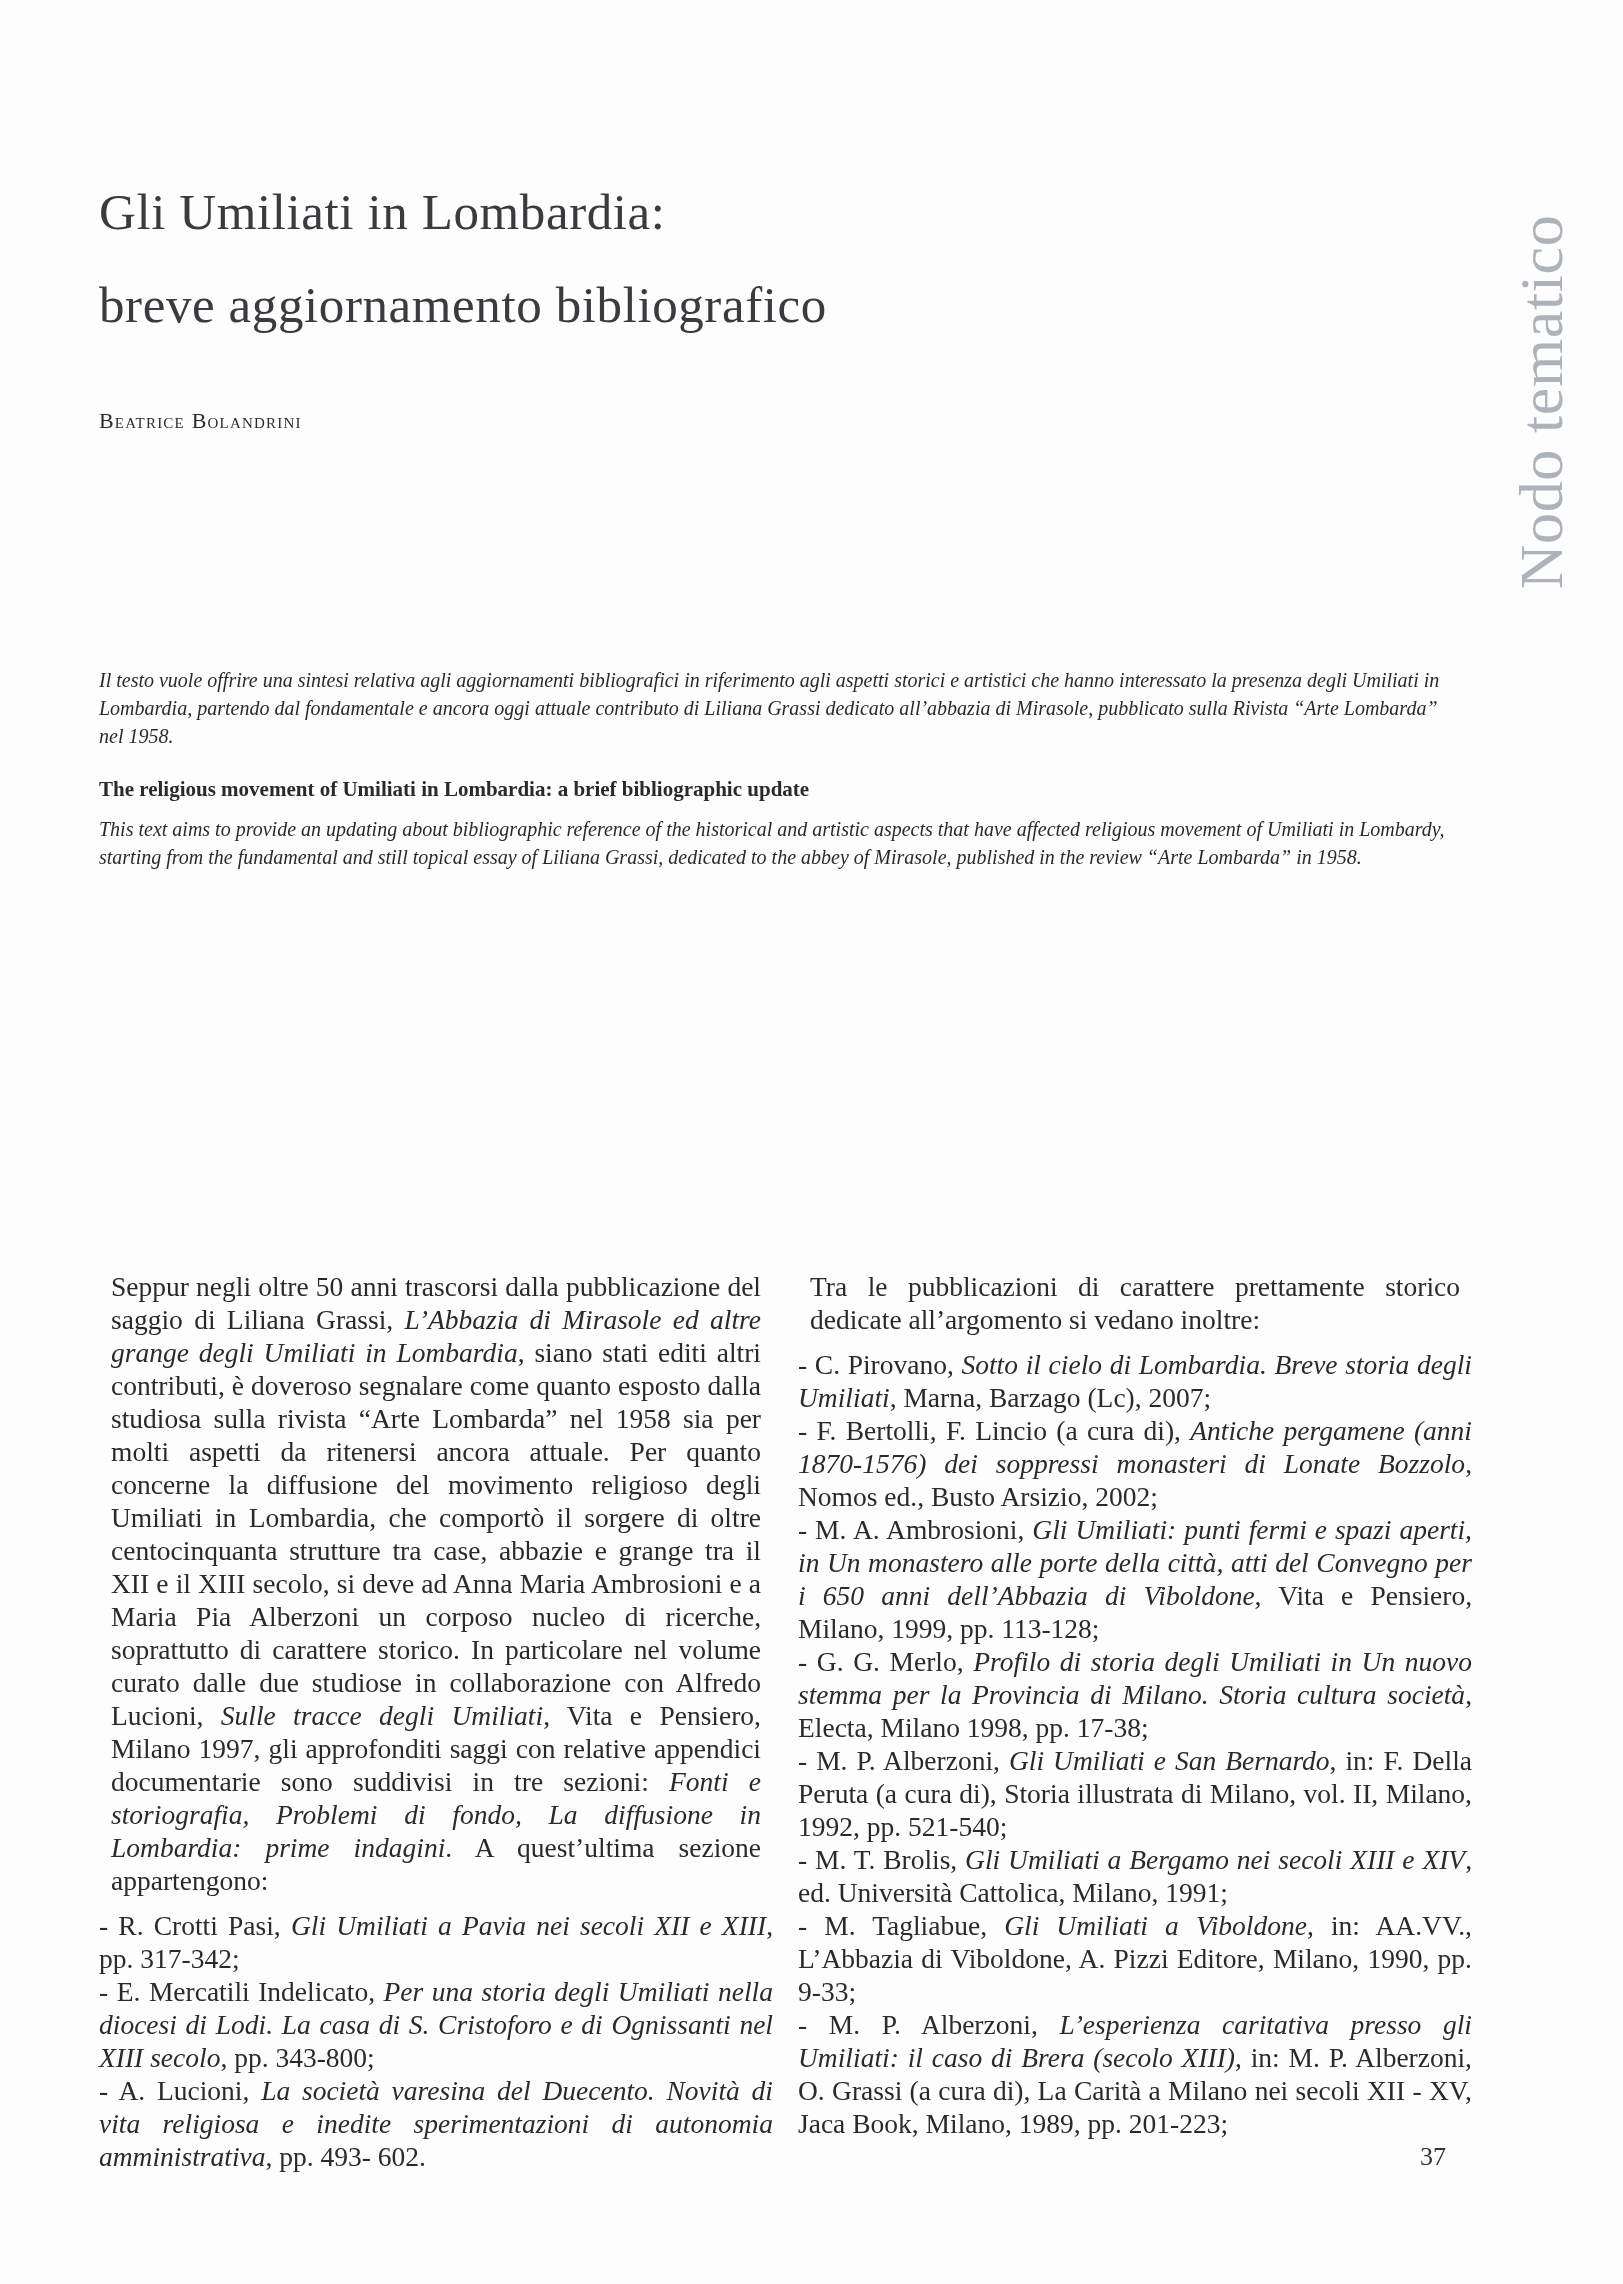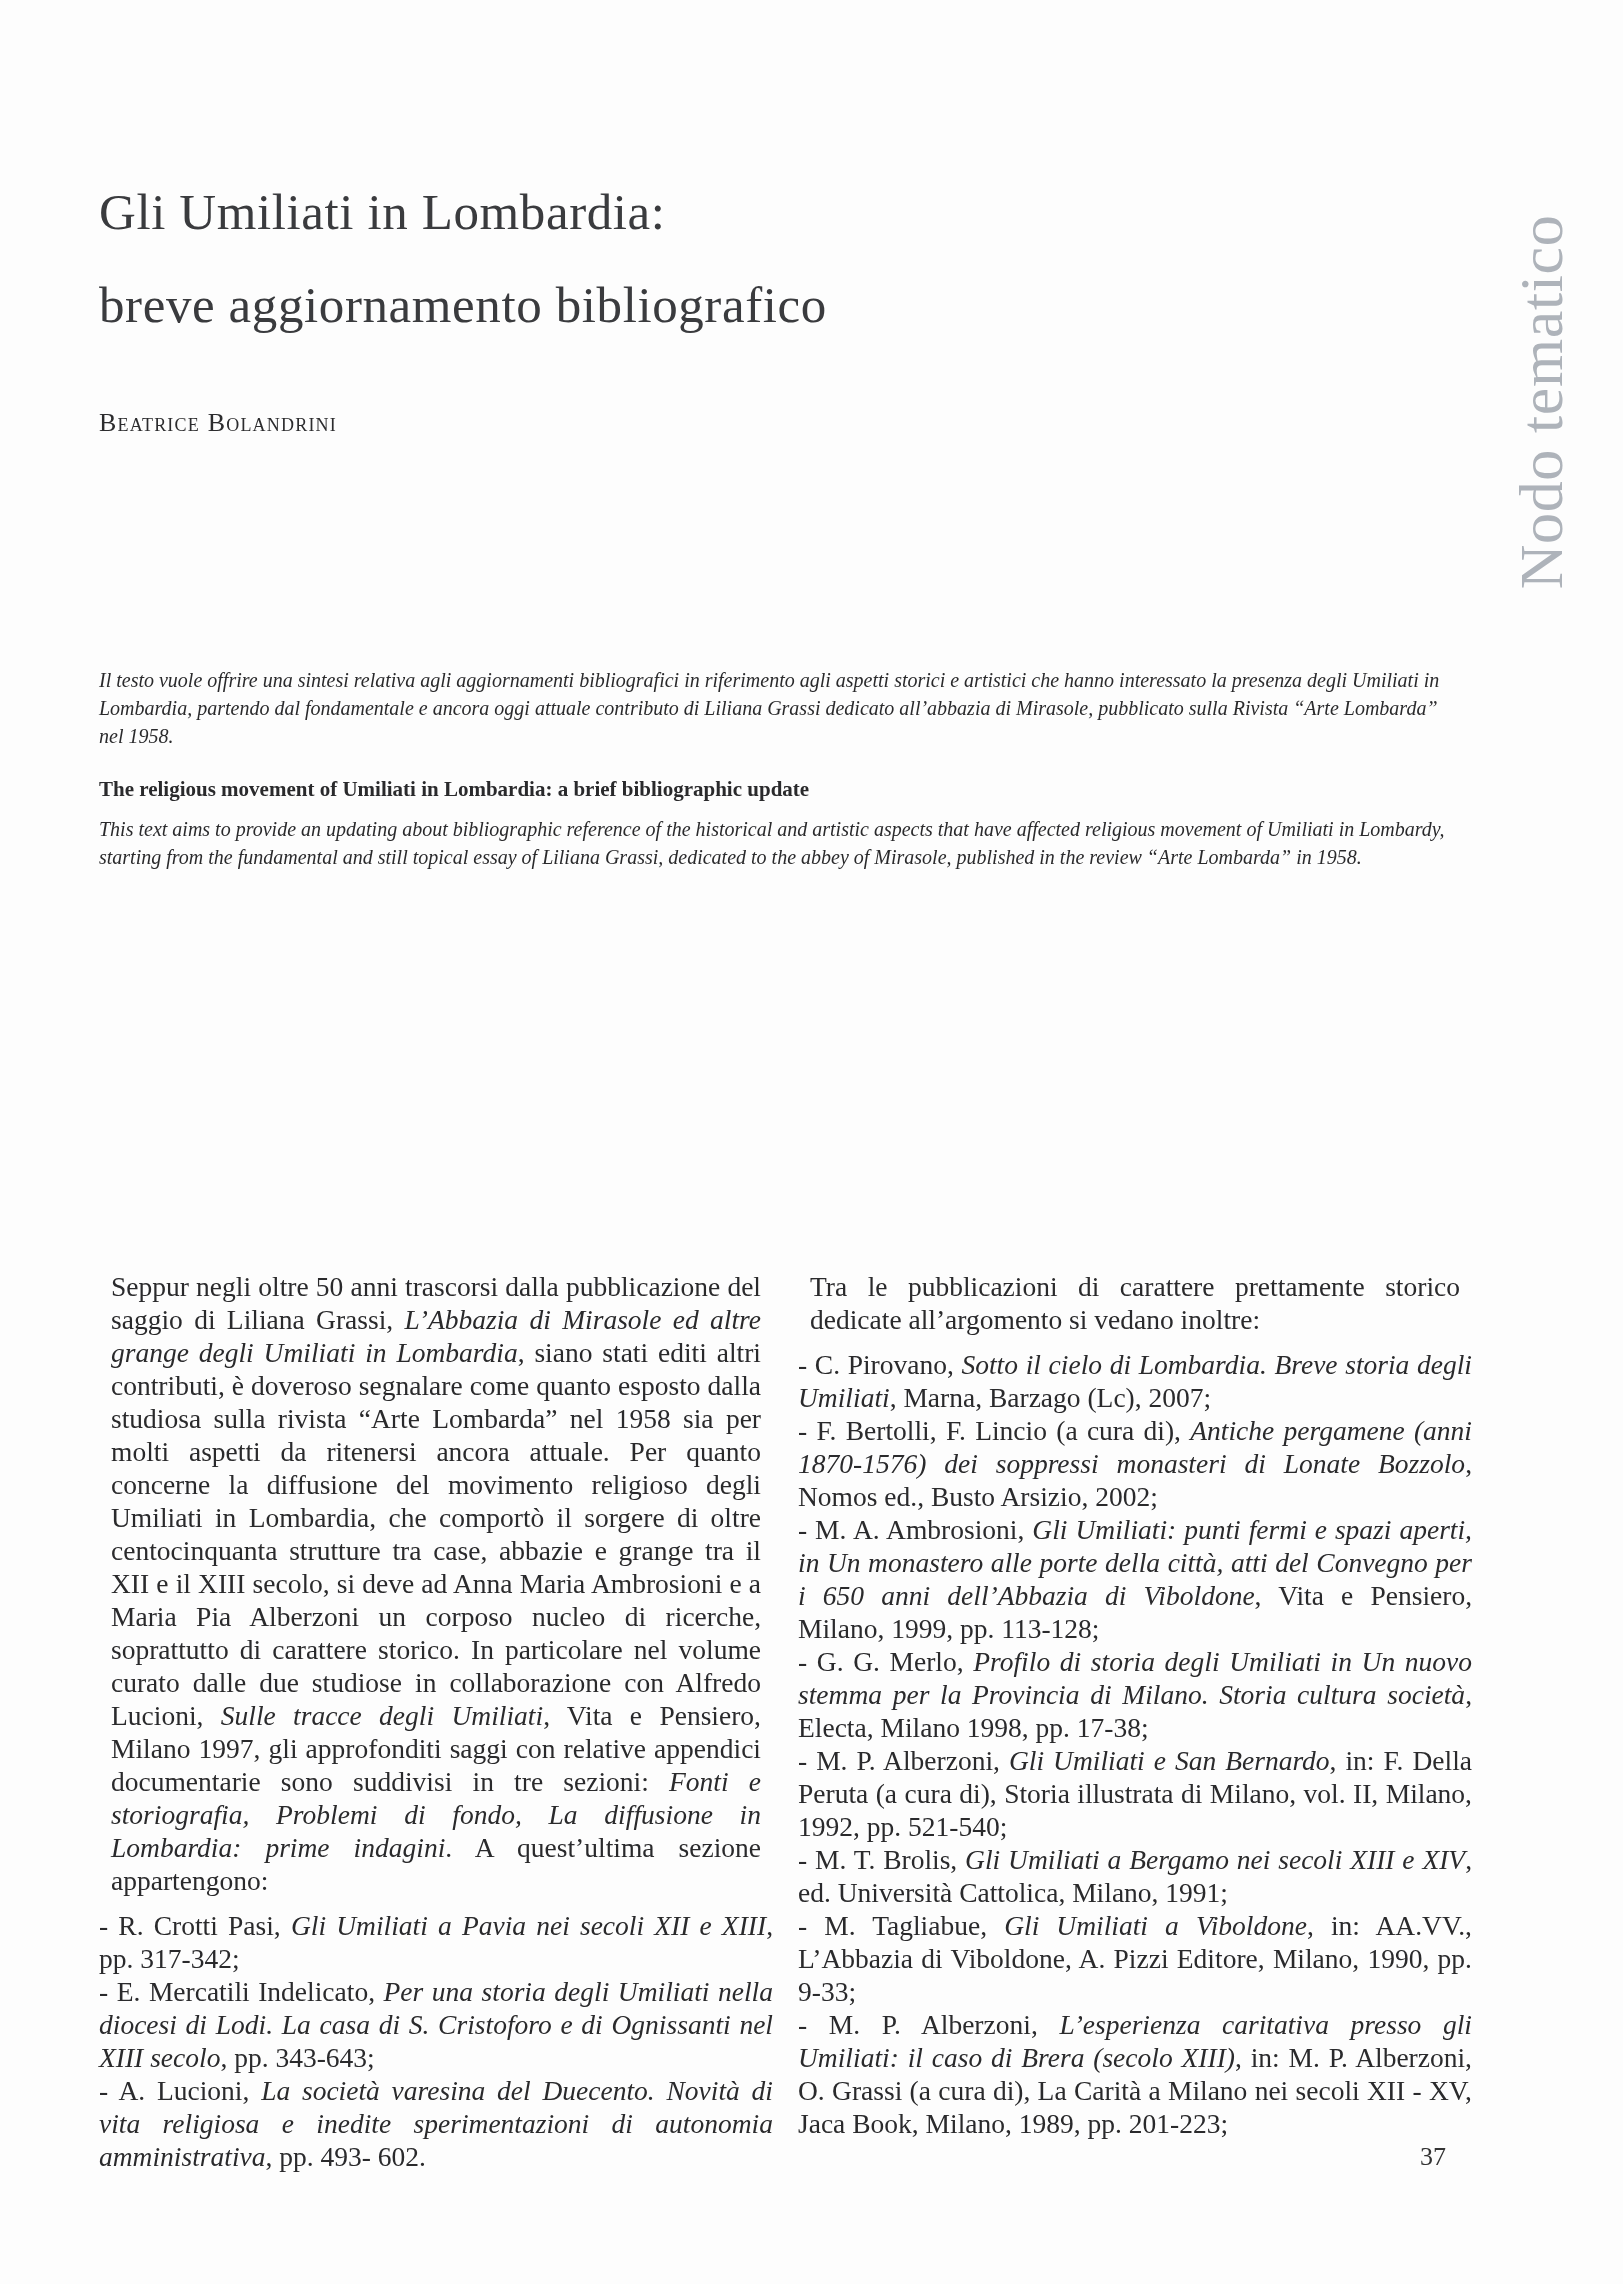--- a/index.html
+++ b/index.html
@@ -1,21 +1,21 @@
 <!DOCTYPE html>
 <html style="font-size:10px"><head>
 <meta charset="utf-8">
 <style>
   html, body { margin: 0; padding: 0; background: #fdfdfd; }
   body { width: 1623px; height: 2284px; position: relative; overflow: hidden;
          font-family: "Liberation Serif", "DejaVu Serif", serif; color: #2b2b2d; }
   .title { position: absolute; left: 99px; top: 166px; width: 1237px;
            font-size: 51px; line-height: 93px; color: #3a3b3e; font-weight: normal; margin: 0; letter-spacing: 0.6px; }
   .title span { display: block; }
-  .author { position: absolute; left: 99px; top: 408px; font-size: 26px; font-variant: small-caps;
+  .author { position: absolute; left: 99px; top: 408px; font-size: 22px; font-variant: small-caps;
             letter-spacing: 1.2px; color: #2c2c2e; }
   .side-tab { position: absolute; left: 1497px; top: 204px; width: 87px; height: 396px; }
   .side-tab span { position: absolute; left: 50%; top: 50%; transform: translate(-50%,-50%) rotate(-90deg);
                    white-space: nowrap; font-size: 62px; color: #aeb3ba; letter-spacing: 0.6px; }
   .abstract { position: absolute; left: 99px; width: 1361px; font-style: italic; font-size: 20px; line-height: 28px; color: #2a2a2c; margin: 0; }
   .abstract-it { top: 666px; }
   .abstract-en-title { position: absolute; left: 99px; top: 777px; font-weight: bold; font-size: 21px; color: #2a2a2c; margin: 0; text-align: center; }
   .abstract-en { top: 815px; }
   .col { position: absolute; top: 1258px; width: 674px; font-size: 27.5px; line-height: 33px; text-align: justify; color: #2a2a2c; }
   .col-left { left: 99px; }
@@ -40,21 +40,21 @@
 </div>
 
 <p class="abstract abstract-it">Il testo vuole offrire una sintesi relativa agli aggiornamenti bibliografici in riferimento agli aspetti storici e artistici che hanno interessato la presenza degli Umiliati in Lombardia, partendo dal fondamentale e ancora oggi attuale contributo di Liliana Grassi dedicato all’abbazia di Mirasole, pubblicato sulla Rivista “Arte Lombarda” nel 1958.</p>
 
 <p class="abstract-en-title">The religious movement of Umiliati in Lombardia: a brief bibliographic update</p>
 <p class="abstract abstract-en">This text aims to provide an updating about bibliographic reference of the historical and artistic aspects that have affected religious movement of Umiliati in Lombardy, starting from the fundamental and still topical essay of Liliana Grassi, dedicated to the abbey of Mirasole, published in the review “Arte Lombarda” in 1958.</p>
 
 <div class="col col-left">
   <p><span>Seppur negli oltre 50 anni trascorsi dalla pubblicazione del saggio di Liliana Grassi, </span><i>L’Abbazia di Mirasole ed altre grange degli Umiliati in Lombardia</i><span>, siano stati editi altri contributi, è doveroso segnalare come quanto esposto dalla studiosa sulla rivista “Arte Lombarda” nel 1958 sia per molti aspetti da ritenersi ancora attuale. Per quanto concerne la diffusione del movimento religioso degli Umiliati in Lombardia, che comportò il sorgere di oltre centocinquanta strutture tra case, abbazie e grange tra il XII e il XIII secolo, si deve ad Anna Maria Ambrosioni e a Maria Pia Alberzoni un corposo nucleo di ricerche, soprattutto di carattere storico.  In particolare nel volume curato dalle due studiose in collaborazione con Alfredo Lucioni, </span><i>Sulle tracce degli Umiliati</i><span>, Vita e Pensiero, Milano 1997, gli approfonditi saggi con relative appendici documentarie sono suddivisi in tre sezioni: </span><i>Fonti e storiografia, Problemi di fondo, La diffusione in Lombardia: prime indagini</i><span>. A quest’ultima sezione appartengono:</span></p>
   <p class="ref"><span>- R. Crotti Pasi, </span><i>Gli Umiliati a Pavia nei secoli XII e XIII</i><span>, pp. 317-342;</span></p>
-  <p class="ref"><span>- E. Mercatili Indelicato, </span><i>Per una storia degli Umiliati nella diocesi di Lodi. La casa di S. Cristoforo e di Ognissanti nel XIII secolo</i><span>, pp. 343-643;</span></p>
+  <p class="ref"><span>- E. Mercatili Indelicato, </span><i>Per una storia degli Umiliati nella diocesi di Lodi. La casa di S. Cristoforo e di Ognissanti nel XIII secolo</i><span>, pp. 343-800;</span></p>
   <p class="ref"><span>- A. Lucioni, </span><i>La società varesina del Duecento. Novità di vita religiosa e inedite sperimentazioni di autonomia amministrativa</i><span>, pp. 493- 602.</span></p>
 </div>
 
 <div class="col col-right">
   <p>Tra le pubblicazioni di carattere prettamente storico dedicate all’argomento si vedano inoltre:</p>
   <p class="ref"><span>- C. Pirovano, </span><i>Sotto il cielo di Lombardia. Breve storia degli Umiliati</i><span>, Marna, Barzago (Lc), 2007;</span></p>
   <p class="ref"><span>- F. Bertolli, F. Lincio (a cura di), </span><i>Antiche pergamene (anni 1870-1576) dei soppressi monasteri di Lonate Bozzolo</i><span>, Nomos ed., Busto Arsizio, 2002;</span></p>
   <p class="ref"><span>- M. A. Ambrosioni, </span><i>Gli Umiliati: punti fermi e spazi aperti, in Un monastero alle porte della città, atti del Convegno per i 650 anni dell’Abbazia di Viboldone</i><span>, Vita e Pensiero, Milano, 1999, pp. 113-128;</span></p>
   <p class="ref"><span>- G. G. Merlo, </span><i>Profilo di storia degli Umiliati in Un nuovo stemma per la Provincia di Milano. Storia cultura società</i><span>, Electa, Milano 1998, pp. 17-38;</span></p>
   <p class="ref"><span>- M. P. Alberzoni, </span><i>Gli Umiliati e San Bernardo</i><span>, in: F. Della Peruta (a cura di), Storia illustrata di Milano, vol. II, Milano, 1992, pp. 521-540;</span></p>

